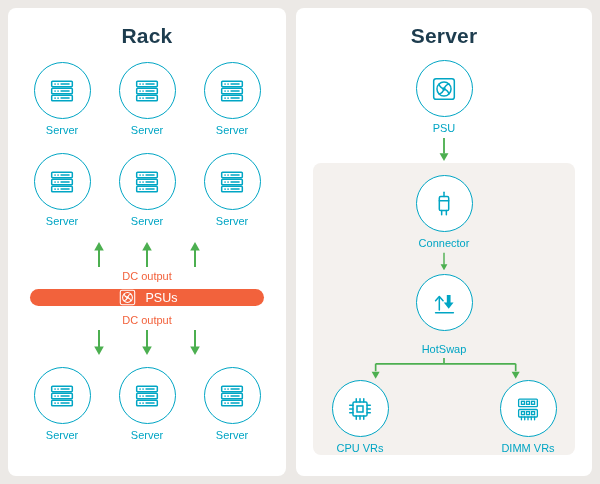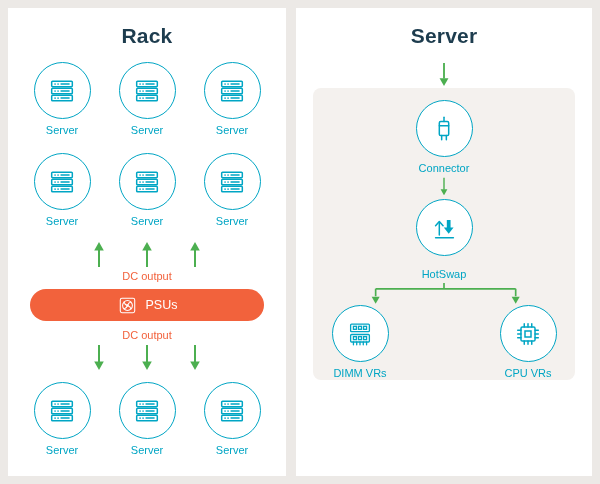--- a/index.html
+++ b/index.html
@@ -3,21 +3,21 @@
 <meta charset="utf-8">
 <style>
   :root {
     --bg:#ece9e6; --card:#ffffff; --ink:#1d3c4e; --teal:#00a5c4;
     --orange:#f2623c; --green:#4caf50; --box:#f4f1ee;
   }
   * { margin:0; padding:0; box-sizing:border-box; }
   html,body { width:600px; height:484px; }
   body { background:var(--bg); font-family:"Liberation Sans", sans-serif; overflow:hidden; }
   .stage { display:flex; gap:10px; padding:8px; width:600px; height:484px; }
-  .card { background:var(--card); border-radius:0; display:flex; flex-direction:column; align-items:center; padding-top:16px; }
+  .card { background:var(--card); border-radius:8px; display:flex; flex-direction:column; align-items:center; padding-top:16px; }
   .rack-card { width:278px; height:468px; }
   .server-card { width:296px; height:468px; }
   .panel-title { font-size:21px; font-weight:bold; color:var(--ink); letter-spacing:0.2px; }
   .rack-card .panel-title { margin-bottom:14px; }
   .server-card .panel-title { margin-bottom:12px; }
 
   .node-row { display:flex; }
   .node { width:85px; display:flex; flex-direction:column; align-items:center; }
   .circle { width:57px; height:57px; border:1.5px solid var(--teal); border-radius:50%;
             background:#fff; display:flex; align-items:center; justify-content:center; color:var(--teal); }
@@ -29,21 +29,21 @@
 
   .arrow-row { display:flex; gap:36px; }
   .arrow-row.up { margin-top:14px; }
   .arrow-row.down { margin-top:2px; }
   .flow-arrow { color:var(--green); display:block; }
 
   .dc-label { font-size:11px; color:var(--orange); line-height:13px;text-align:right; }
   .dc-label.top { margin-top:2px; }
   .dc-label.bottom { margin-top:8px; }
 
-  .psu-bar { margin-top:6px; width:234px; height:32px; background:var(--orange); border-radius:16px;
+  .psu-bar { margin-top:6px; width:234px; height:17px; background:var(--orange); border-radius:16px;
              color:#fff; display:flex; align-items:center; justify-content:center; gap:8px; }
   .psu-bar .bar-icon { width:21px; height:21px; color:#fff; }
   .psu-bar-label { font-size:12.5px; }
 
   .single-arrow { margin-top:2px; margin-bottom:2px; color:var(--green); }
 
   .inner-box { width:262px; height:292px; background:var(--box); border-radius:8px;
                display:flex; flex-direction:column; align-items:center; padding-top:12px; }
   .hs-circle-wrap { margin-top:2px; }
   .hs-label { margin-top:12px; font-size:11px; color:var(--teal); line-height:13px; }
@@ -252,20 +252,28 @@
             </svg>
         </div>
         <div class="node-label">Server</div>
       </div>
     </div>
   </section>
 
   <section class="card server-card">
     <h2 class="panel-title">Server</h2>
 
+    <div class="node">
+      <div class="circle">
+        <svg class="icon" viewBox="0 0 32 32">
+            <use href="#icon-fan"></use>
+          </svg>
+      </div>
+      <div class="node-label">PSU</div>
+    </div>
 
     <svg class="single-arrow" width="12" height="24" viewBox="0 0 12 26">
         <use href="#arrow-down"></use>
       </svg>
 
     <div class="inner-box">
       <div class="node">
         <div class="circle">
           <svg class="icon" viewBox="0 0 32 32">
               <use href="#icon-connector"></use>
@@ -287,33 +295,33 @@
       </div>
       <div class="hs-label">HotSwap</div>
 
       <svg class="branch-svg" width="258" height="26" viewBox="0 0 258 26">
         <path d="M129 0 V7 M47 7 H215 M47 7 V16 M215 7 V16" fill="none" stroke="currentColor" stroke-width="2"></path>
         <polygon points="47,25 42.2,16.5 51.8,16.5" fill="currentColor"></polygon>
         <polygon points="215,25 210.2,16.5 219.8,16.5" fill="currentColor"></polygon>
       </svg>
 
       <div class="bottom-row">
+        <div class="node">
+          <div class="circle">
+            <svg class="icon" viewBox="0 0 32 32">
+                <use href="#icon-cpu"></use>
+              </svg>
+          </div>
+          <div class="node-label">CPU VRs</div>
+        </div>
         <div class="node">
           <div class="circle">
             <svg class="icon" viewBox="0 0 32 32">
                 <use href="#icon-dimm"></use>
               </svg>
           </div>
           <div class="node-label">DIMM VRs</div>
         </div>
-        <div class="node">
-          <div class="circle">
-            <svg class="icon" viewBox="0 0 32 32">
-                <use href="#icon-cpu"></use>
-              </svg>
-          </div>
-          <div class="node-label">CPU VRs</div>
-        </div>
       </div>
     </div>
   </section>
 
 </div>
 
 </body></html>

